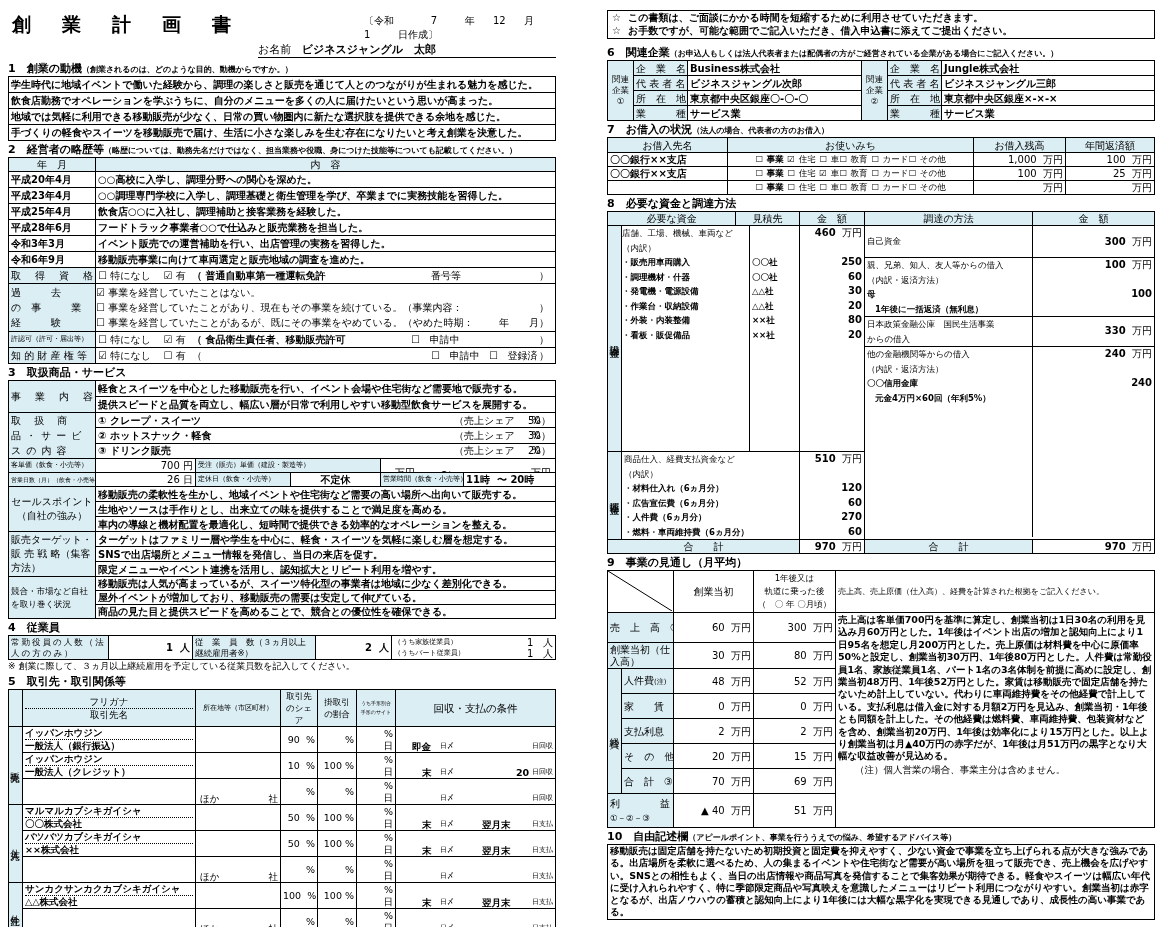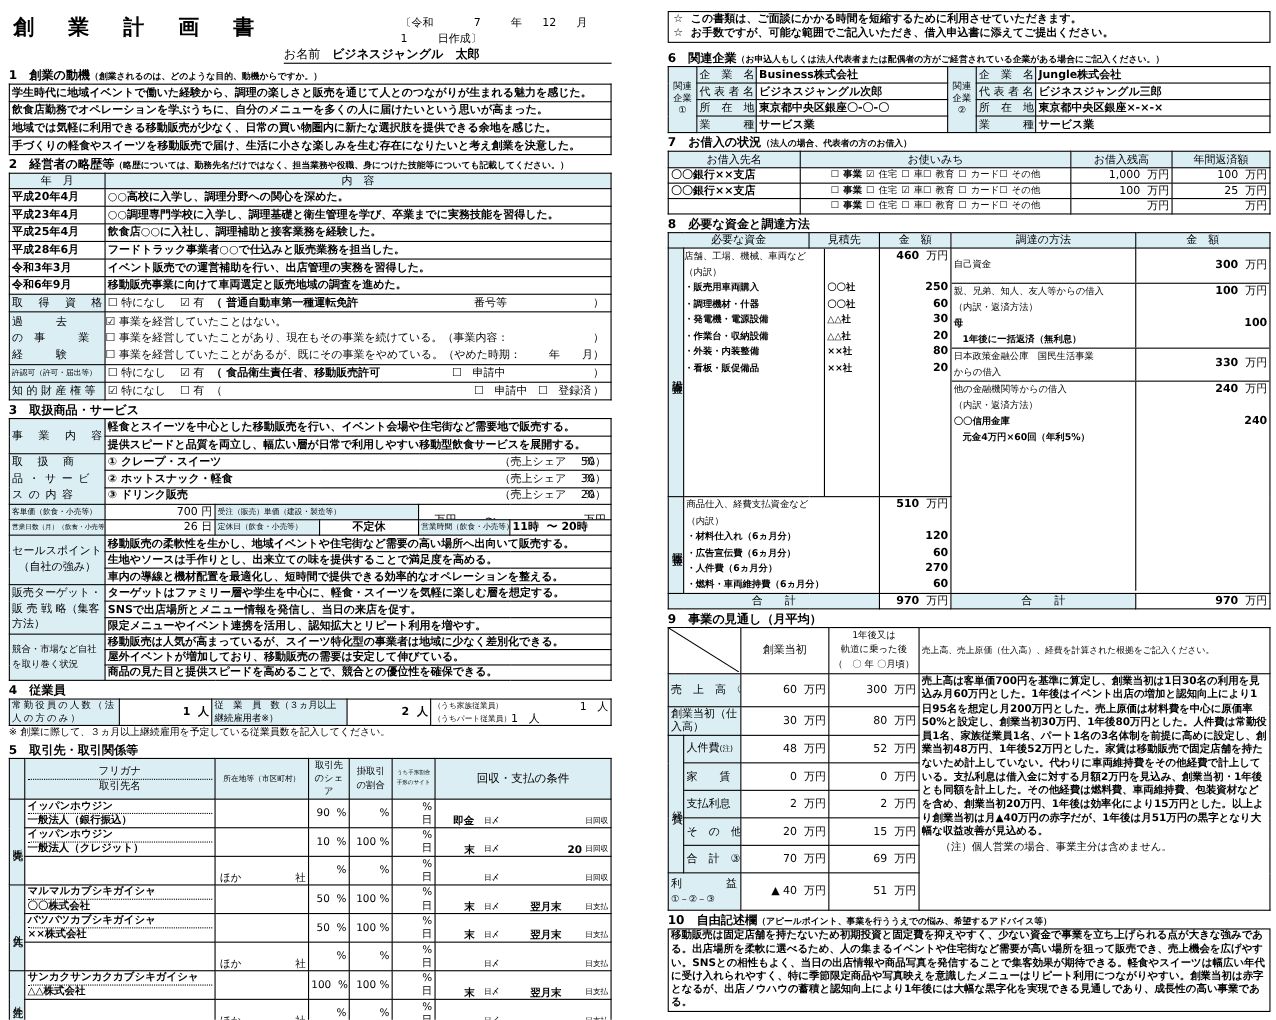--- a/index.html
+++ b/index.html
@@ -234,21 +234,21 @@
         <tr style="height:24px">
       <td class="hd wrap small" style="line-height:11px;letter-spacing:2px">常勤役員の人数（法人の方のみ）</td>
       <td class="r bold"><span>1</span>&nbsp;&nbsp;<span>人</span></td>
       <td class="hd wrap small" style="line-height:11px">従　業　員　数（３ヵ月以上継続雇用者※）</td>
       <td class="r bold"><span>2</span>&nbsp;&nbsp;<span>人</span></td>
       <td class="tiny" style="line-height:11px">
         <div style="display:flex;justify-content:space-between">
               <span>（うち家族従業員）</span>
               <span style="font-size:10px"><span>1</span>&nbsp;&nbsp;&nbsp;<span>人</span></span>
             </div>
-        <div style="display:flex;justify-content:flex-start">
+        <div style="display:flex;justify-content:space-between">
               <span>（うちパート従業員）</span>
               <span style="font-size:10px"><span>1</span>&nbsp;&nbsp;&nbsp;<span>人</span></span>
             </div>
       </td>
     </tr>
   </tbody>
     </table>
   <div style="font-size:9px;height:13px;line-height:13px">※ 創業に際して、３ヵ月以上継続雇用を予定している従業員数を記入してください。</div>
 
   <div class="sec">5　取引先・取引関係等</div>

